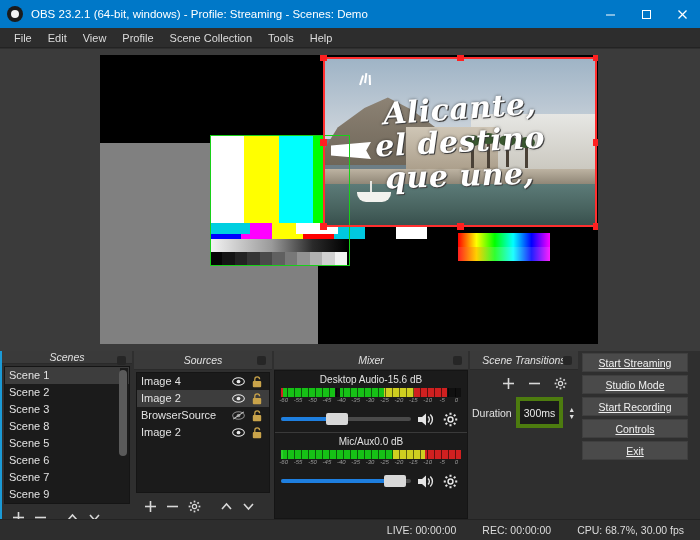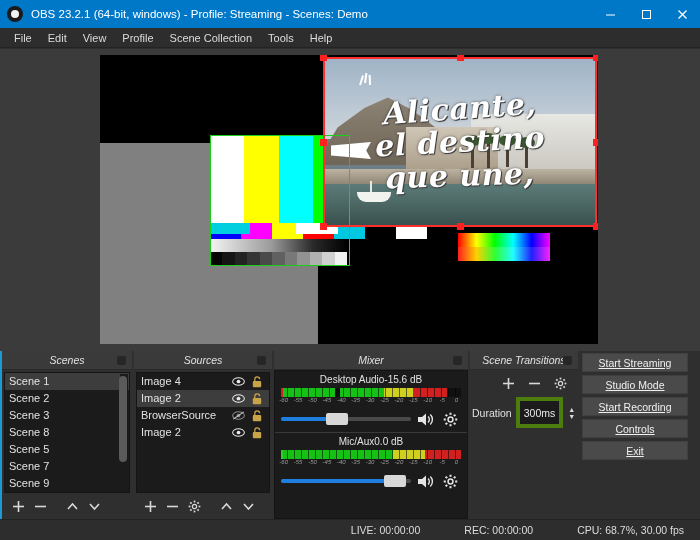--- a/index.html
+++ b/index.html
@@ -258,21 +258,21 @@
   
   .cbtn{
     height:19px; background:#4a4a4a; border:1px solid #3f3f3f; margin-bottom:3px;
     display:flex; align-items:center; justify-content:center; font-size:10.5px; color:#f0f0f0;text-decoration:underline;
   }
 
   
   .statusbar{
     position:absolute; left:0; top:519px; width:700px; height:21px;
     background:#2d2d2d; display:flex; align-items:center; justify-content:flex-end;
-    gap:44px; padding-right:16px; font-size:10.5px; color:#dcdcdc;
+    gap:26px; padding-right:16px; font-size:10.5px; color:#dcdcdc;
     border-top:1px solid #232323;
   }
   .leftedge{
     position:absolute; left:0; top:351px; width:2px; height:168px; background:#1b9ad6;
   }
 </style>
 </head>
 <body>
 
 <div id="app">
@@ -412,20 +412,23 @@
           <div class="lrow">
               <span class="name">Scene 3</span>
             </div>
           <div class="lrow">
               <span class="name">Scene 8</span>
             </div>
           <div class="lrow">
               <span class="name">Scene 5</span>
             </div>
           <div class="lrow">
+              <span class="name">Scene 6</span>
+            </div>
+          <div class="lrow">
               <span class="name">Scene 7</span>
             </div>
           <div class="lrow">
               <span class="name">Scene 9</span>
             </div>
           <div class="scrollbar">
             <div class="scrollthumb"></div>
           </div>
         </div>
         <div class="toolrow">

